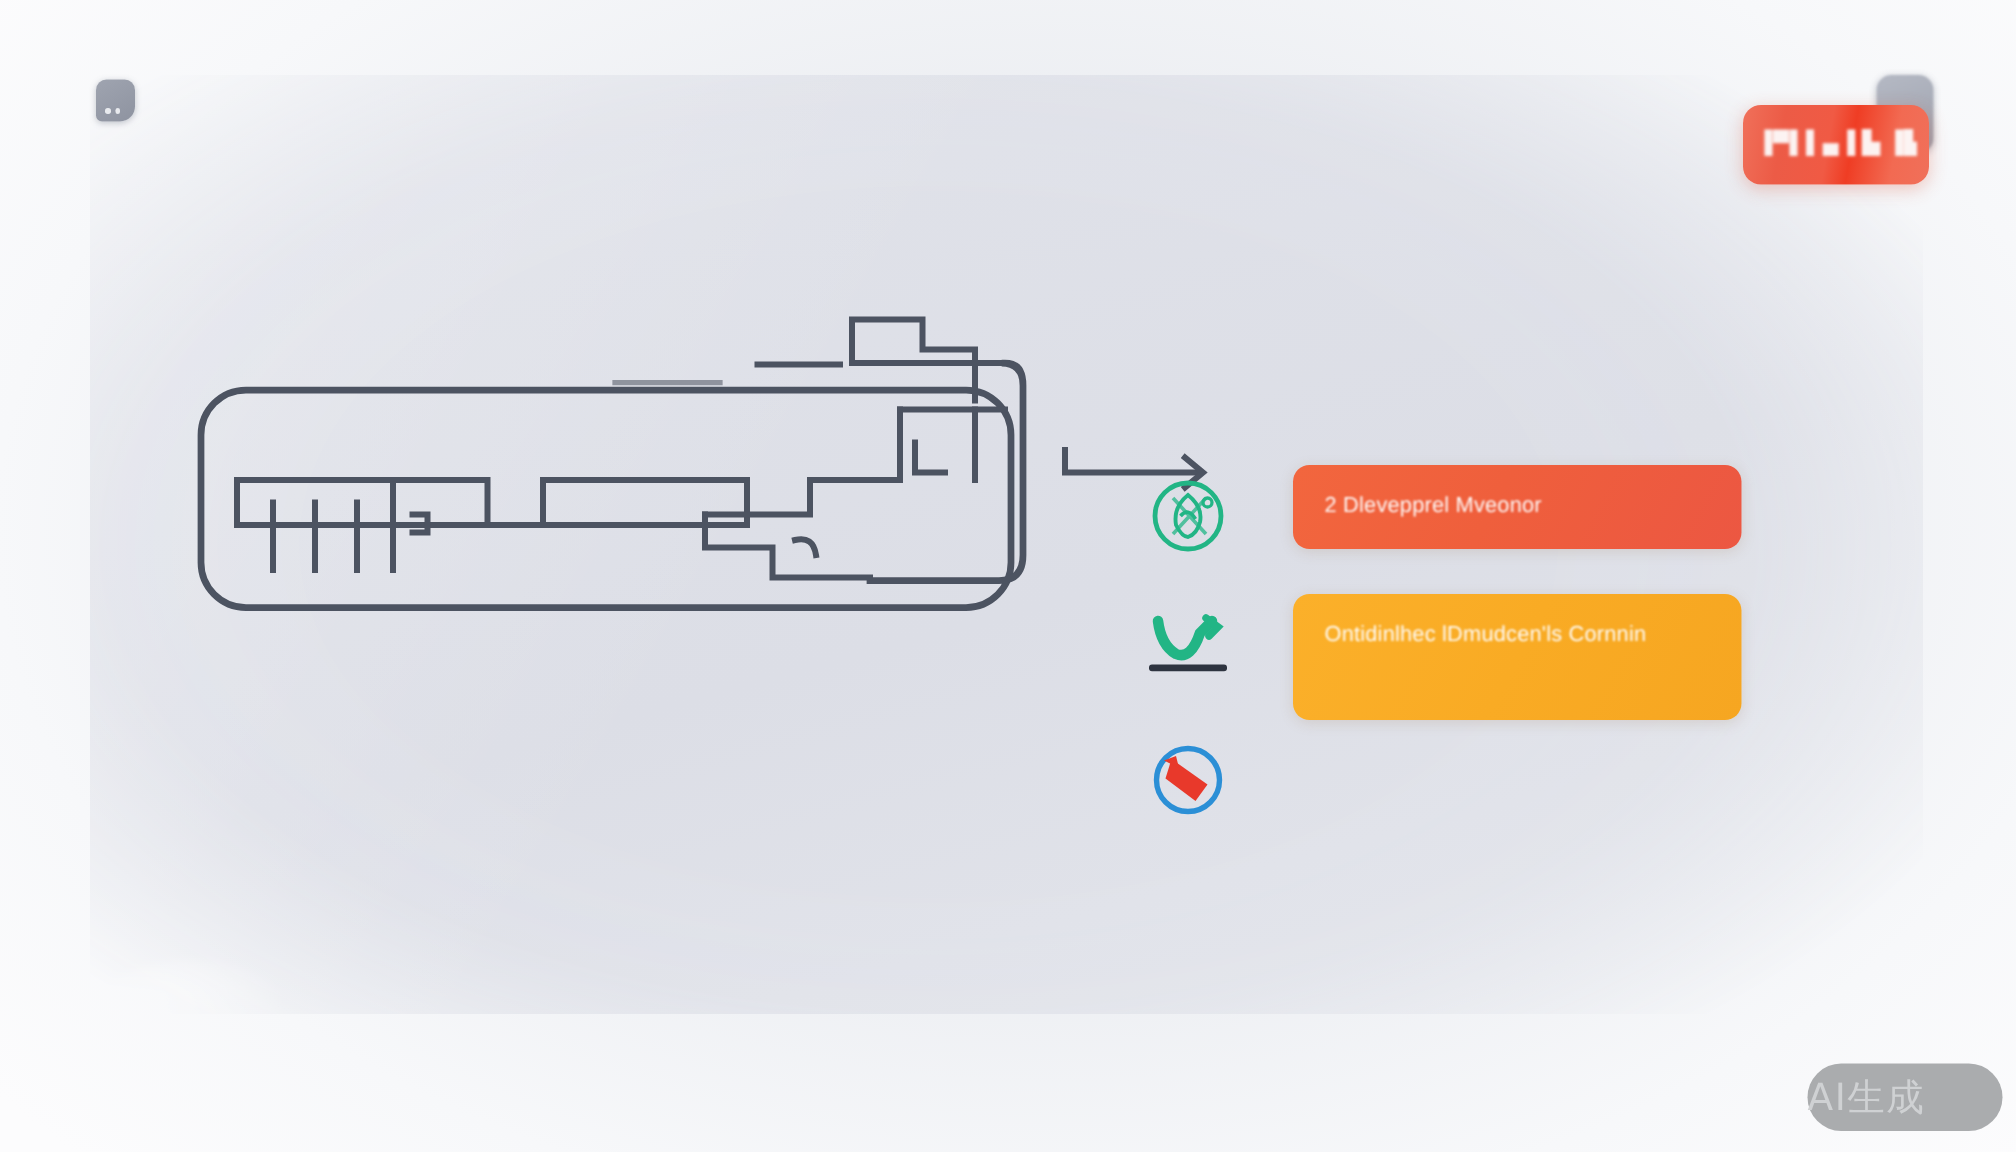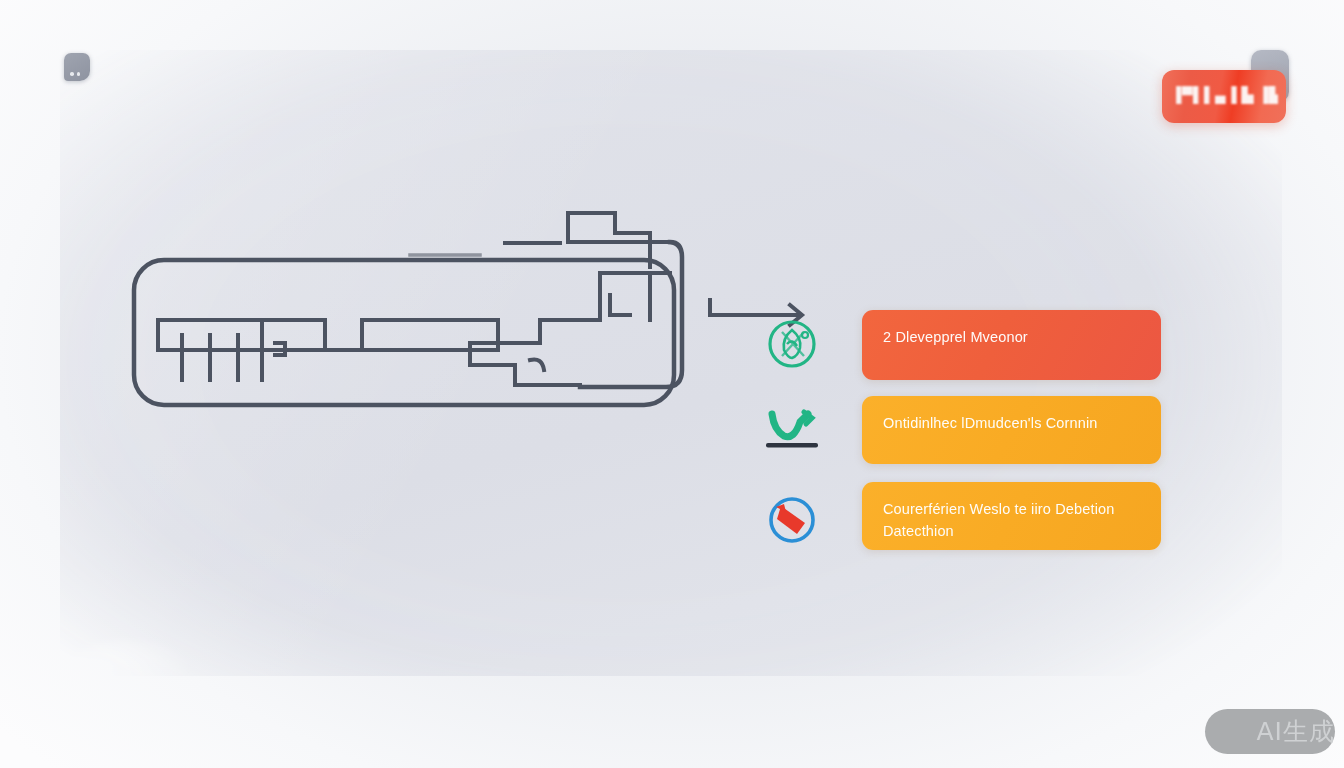--- a/index.html
+++ b/index.html
@@ -147,42 +147,42 @@
     box-shadow: 0 2px 9px rgba(150,110,70,0.18);
   }
   .card .line {
     display: block;
     white-space: nowrap;
     overflow: hidden;
     filter: blur(0.75px);
     opacity: 0.97;
   }
   #card-1 {
-    top: 310px; height: 70px;
+    top: 310px; height: 56px;
     background: linear-gradient(118deg, #f2663e 0%, #ef5f3c 45%, #ec5742 100%);
   }
   #card-2 {
-    top: 396px; height: 68px;
+    top: 396px; height: 84px;
     background: linear-gradient(118deg, #fbb02a 0%, #f9ab24 50%, #f6a621 100%);
   }
   #card-3 {
     top: 482px; height: 68px;
     background: linear-gradient(118deg, #fbb02a 0%, #f9ab24 50%, #f6a621 100%);
   }
 
   
   #ai-watermark {
     position: absolute;
     left: 1205px; top: 709px;
     width: 130px; height: 45px;
     border-radius: 23px;
     background: rgba(158,160,163,0.88);
     display: flex;
     align-items: center;
-    justify-content: flex-end;
+    justify-content: flex-start;
   }
   #ai-watermark span {
     color: #cfd1d3;
     font-size: 25px;
     letter-spacing: 1px;
     font-family: "DejaVu Sans", sans-serif;
   }
 </style>
 </head>
 <body>
@@ -274,22 +274,18 @@
   </div>
 
   <div class="card" id="card-1">
     <span class="line">2  Dlevepprel Mveonor</span>
   </div>
 
   <div class="card" id="card-2">
     <span class="line">Ontidinlhec lDmudcen'ls  Cornnin</span>
   </div>
 
-  <div class="card" id="card-3">
-    <span class="line">Courerférien  Weslo te iiro  Debetion</span>
-    <span class="line">Datecthion</span>
-  </div>
 
   <div id="ai-watermark">
     <span>AI生成</span>
   </div>
 
 </div>
 
 </body></html>

